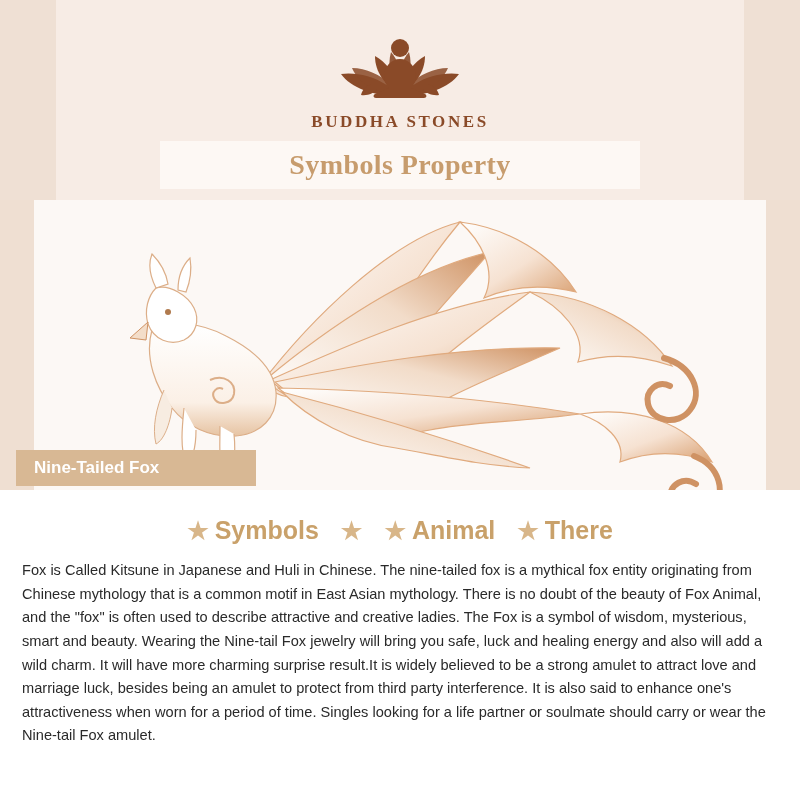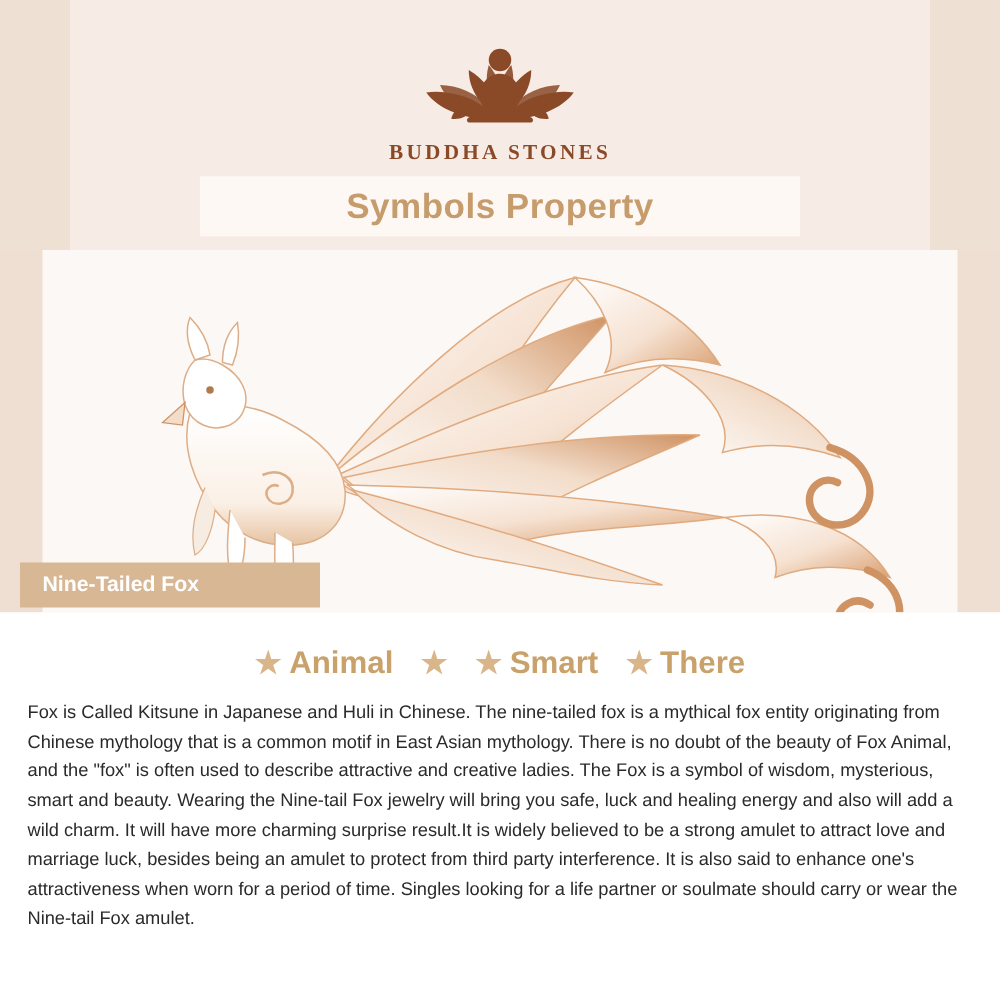--- a/index.html
+++ b/index.html
@@ -45,21 +45,21 @@
     color: #8a4a28;
     font-weight: 700;
   }
 
   
   .title-ribbon {
     position: absolute;
     left: 160px; top: 141px;
     width: 480px; height: 48px;
     background: #fdf8f4;
-    display: flex; align-items: center; justify-content: center;
+    display: flex; align-items: center; justify-content: center; font-family: Liberation Serif, serif;
   }
   .title-ribbon .title {
     font-size: 28px;
     font-weight: 700;
     color: #c79c6d;
     letter-spacing: .4px;
   }
 
   
   .illus {
@@ -212,31 +212,31 @@
   </div>
 
   <div class="label-tag">
     <span class="label-text">Nine-Tailed Fox</span>
   </div>
 
   <div class="lower">
     <div class="keywords">
       <div class="kw">
         <span class="star">★</span>
+        <span>Symbols</span>
+      </div>
+      <div class="kw">
+        <span class="star">★</span>
+      </div>
+      <div class="kw">
+        <span class="star">★</span>
         <span>Animal</span>
       </div>
       <div class="kw">
         <span class="star">★</span>
-      </div>
-      <div class="kw">
-        <span class="star">★</span>
-        <span>Smart</span>
-      </div>
-      <div class="kw">
-        <span class="star">★</span>
         <span>There</span>
       </div>
     </div>
 
     <p class="body-copy">Fox is Called Kitsune in Japanese and Huli in Chinese. The nine-tailed fox is a mythical fox entity originating from Chinese mythology that is a common motif in East Asian mythology. There is no doubt of the beauty of Fox Animal, and the "fox" is often used to describe attractive and creative ladies. The Fox is a symbol of wisdom, mysterious, smart and beauty. Wearing the Nine-tail Fox jewelry will bring you safe, luck and healing energy and also will add a wild charm. It will have more charming surprise result.It is widely believed to be a strong amulet to attract love and marriage luck, besides being an amulet to protect from third party interference. It is also said to enhance one's attractiveness when worn for a period of time. Singles looking for a life partner or soulmate should carry or wear the Nine-tail Fox amulet.</p>
   </div>
 
 </div>
 
 </body></html>

